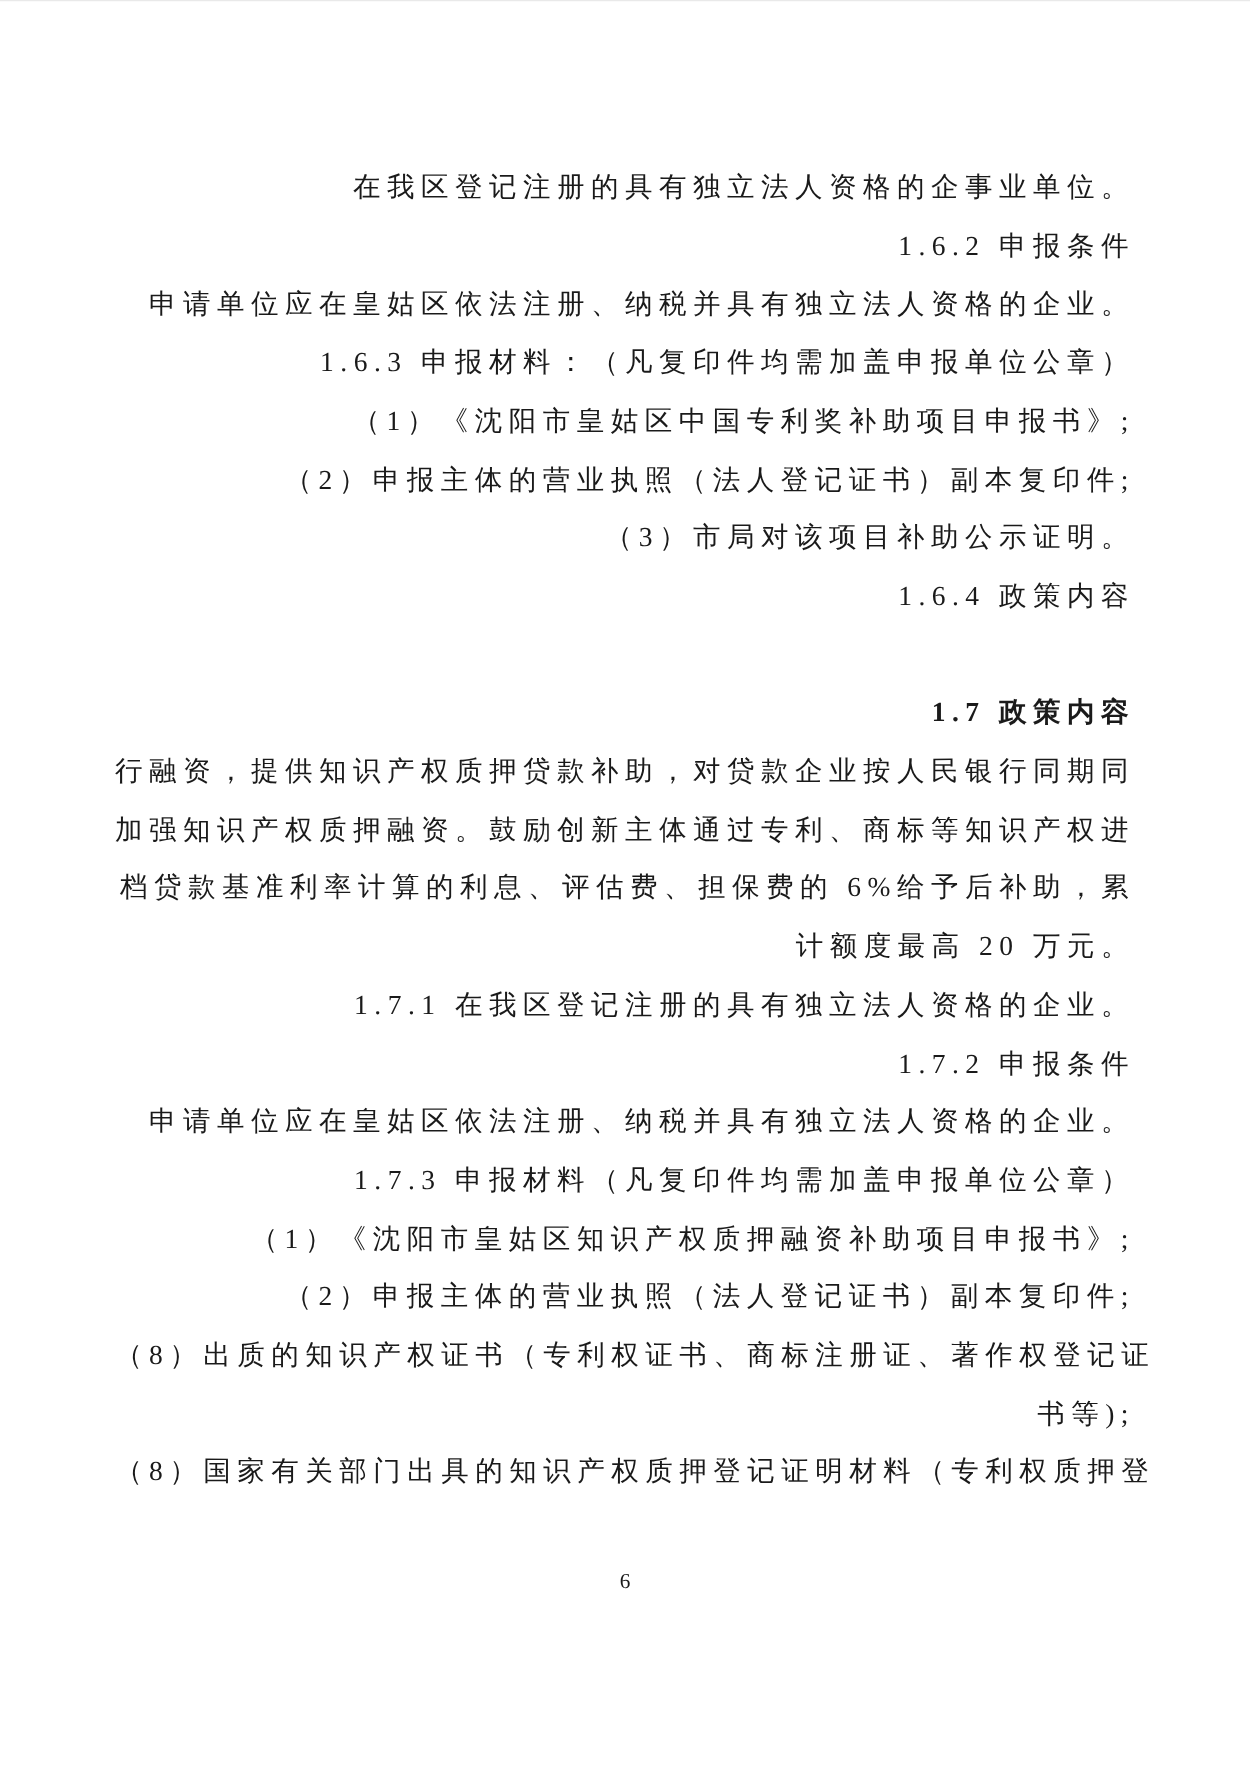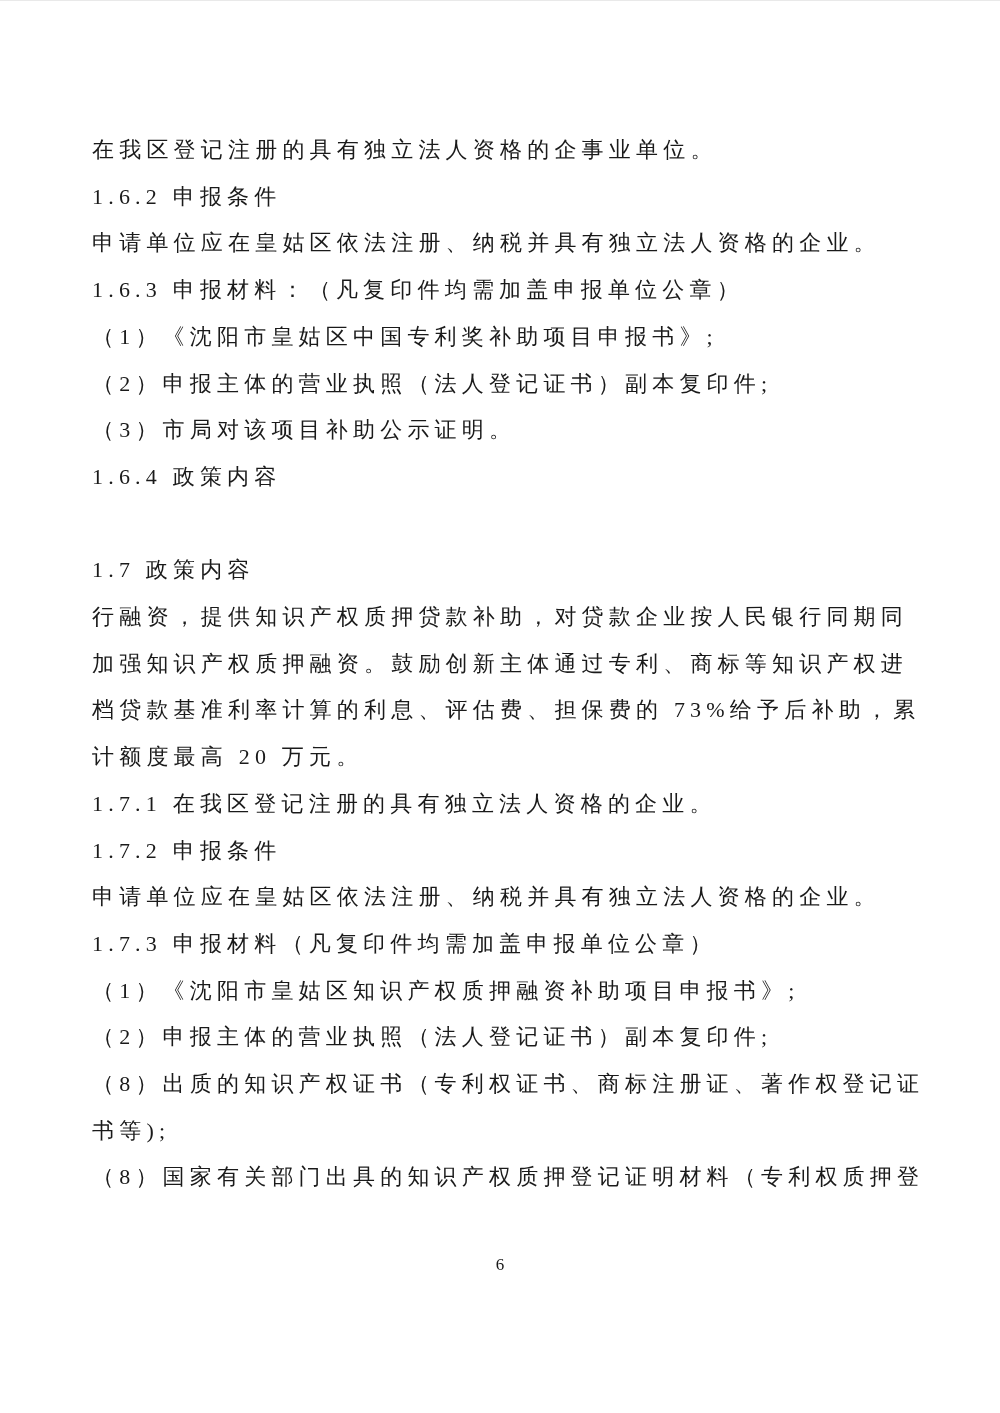--- a/index.html
+++ b/index.html
@@ -21,30 +21,31 @@
     position: absolute;
     top: 0; left: 0; right: 0;
     height: 1px;
     background: #e9e9e9;
   }
   .content {
     position: absolute;
     left: 92px;
     top: 127px;
     width: 816px;
+    text-align: right;
   }
   .line {
     font-size: 22px;
     line-height: 46.7px;
     min-height: 46.7px;
     letter-spacing: 5.2px;
     white-space: nowrap;
   }
   .line-heading {
-    font-weight: normal;
+    font-weight: bold;
   }
   .line-blank {
     
   }
   .page-footer {
     position: absolute;
     top: 1250px;
     left: 0;
     width: 100%;
     text-align: center;
@@ -78,21 +79,21 @@
 
 
       <div class="line line-blank"></div>
 
       <div class="line line-heading">1.7 政策内容</div>
 
       <div class="line line-body">行融资，提供知识产权质押贷款补助，对贷款企业按人民银行同期同</div>
 
       <div class="line line-body">加强知识产权质押融资。鼓励创新主体通过专利、商标等知识产权进</div>
 
-      <div class="line line-body">档贷款基准利率计算的利息、评估费、担保费的 73%给予后补助，累</div>
+      <div class="line line-body">档贷款基准利率计算的利息、评估费、担保费的 6%给予后补助，累</div>
 
       <div class="line line-body">计额度最高 20 万元。</div>
 
       <div class="line line-body">1.7.1 在我区登记注册的具有独立法人资格的企业。</div>
 
       <div class="line line-body">1.7.2 申报条件</div>
 
       <div class="line line-body">申请单位应在皇姑区依法注册、纳税并具有独立法人资格的企业。</div>
 
       <div class="line line-body">1.7.3 申报材料（凡复印件均需加盖申报单位公章）</div>

